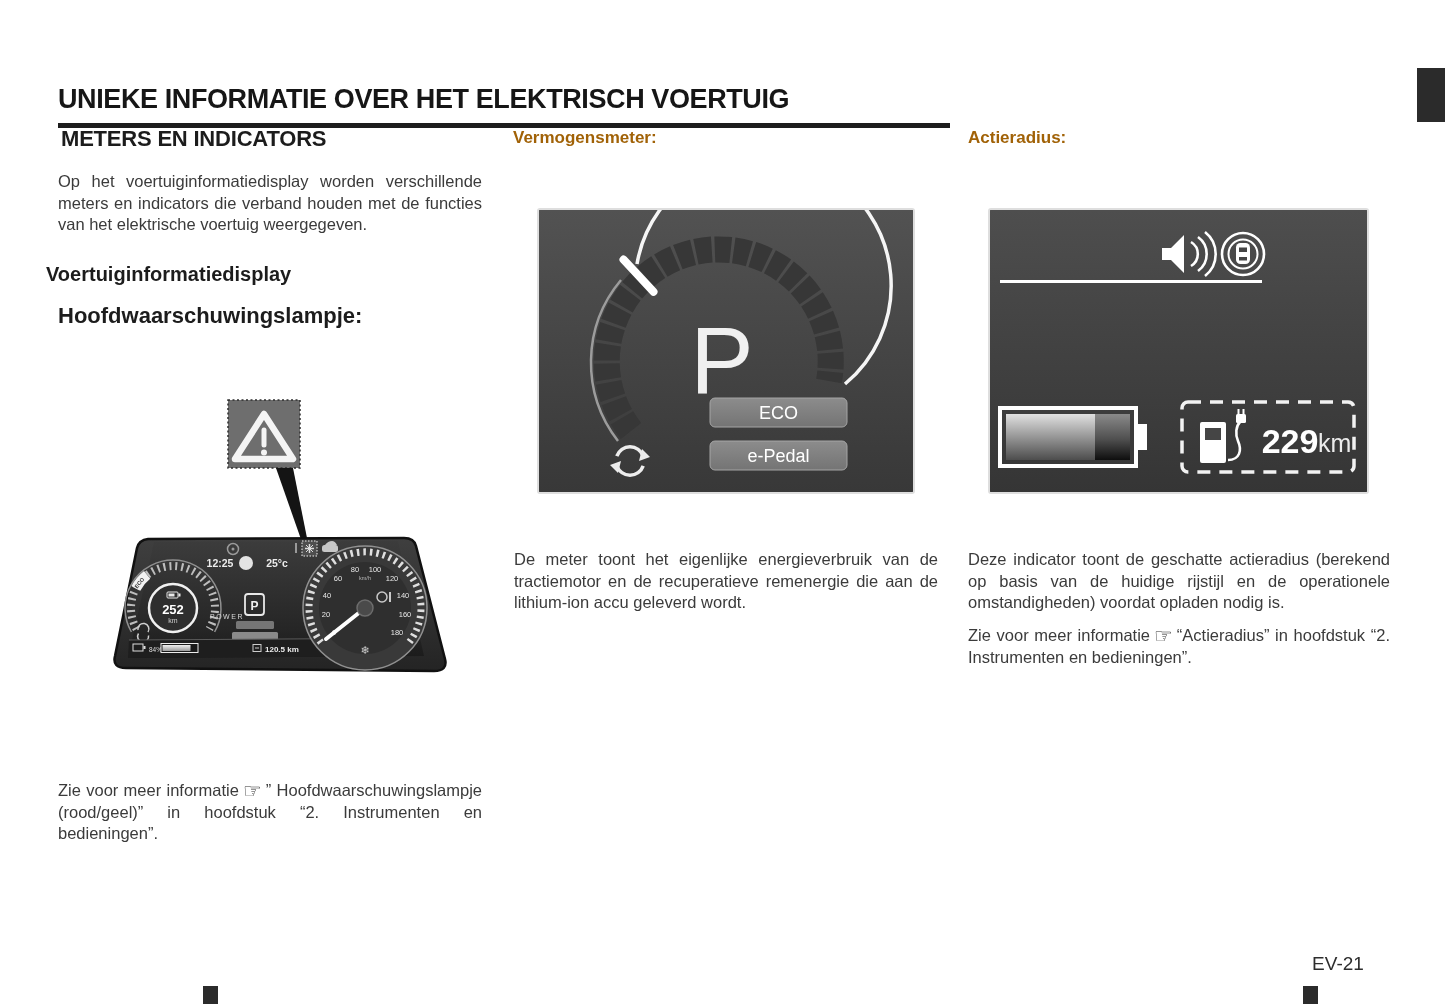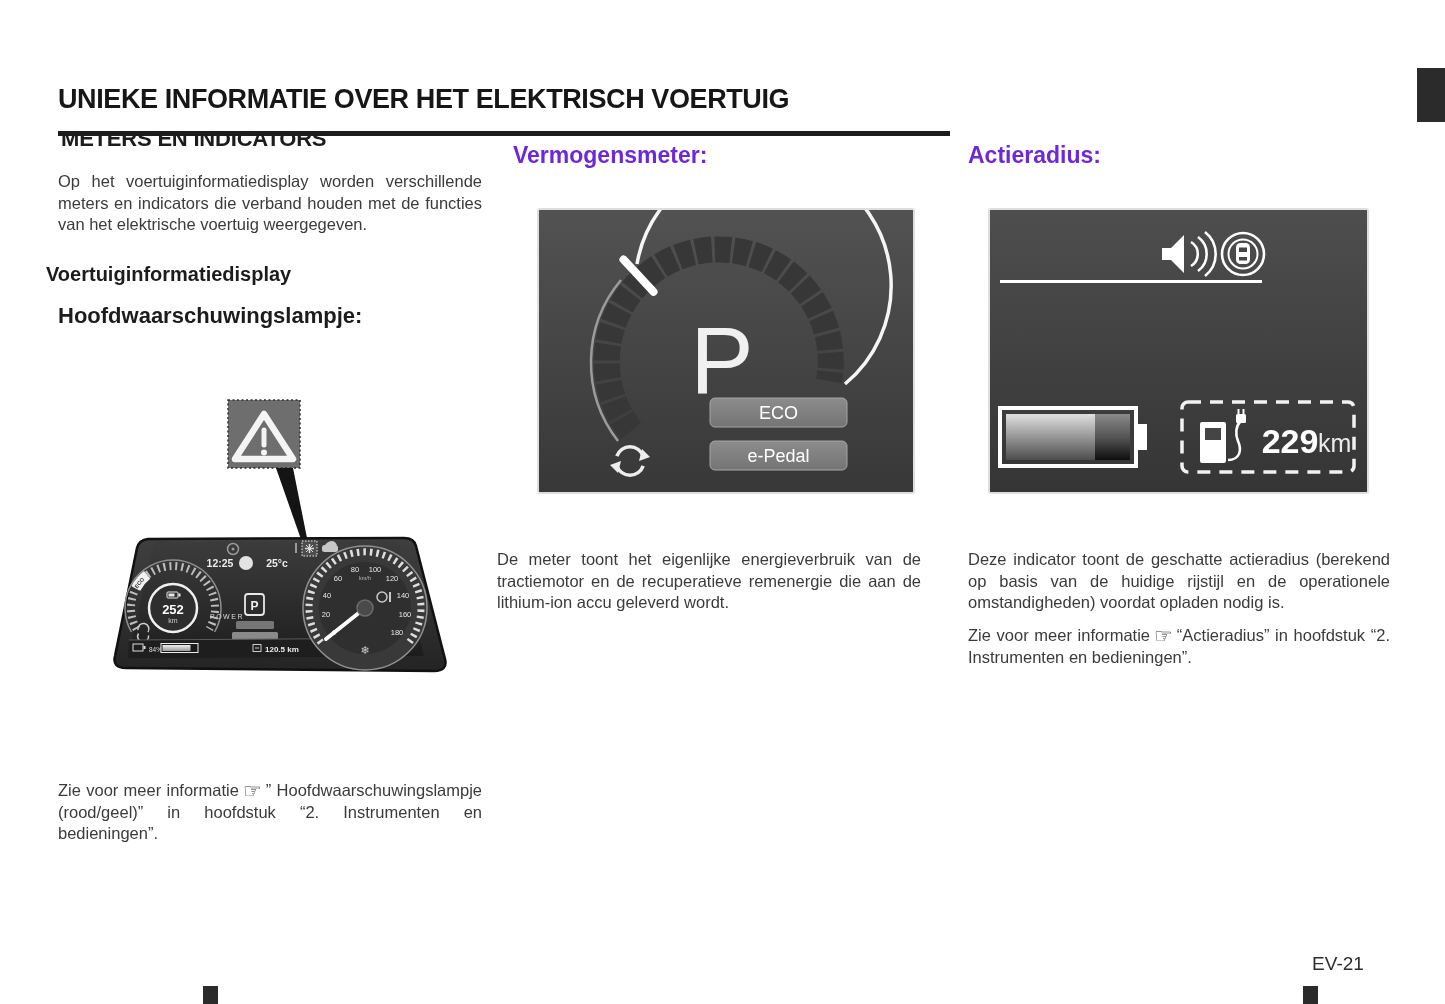--- a/index.html
+++ b/index.html
@@ -2,27 +2,27 @@
 <html><head>
 <meta charset="utf-8">
 <style>
   html,body{margin:0;padding:0;background:#ffffff;}
   #page{position:relative;width:1445px;height:1004px;background:#ffffff;overflow:hidden;
         font-family:"Liberation Sans",sans-serif;color:#3d3d3d;}
   .abs{position:absolute;}
 
   
   #title{left:58px;top:84px;width:892px;font-size:27px;font-weight:700;letter-spacing:-0.4px;
-         color:#161616;border-bottom:5px solid #1d1d1d;padding-bottom:16px;}
+         color:#161616;border-bottom:5px solid #1d1d1d;padding-bottom:8px;}
 
   
   .section-heading{font-size:22px;font-weight:700;letter-spacing:-0.2px;color:#1c1c1c;}
   .sub-heading{font-size:20px;font-weight:700;color:#1c1c1c;}
   .minor-heading{font-size:22px;font-weight:700;color:#1c1c1c;}
-  .col-heading{font-size:23px;font-weight:700;color:#6d28d9;margin-top:14px;}
+  .col-heading{font-size:17px;font-weight:700;color:#a16207;}
 
   
   .body-text{font-size:16.5px;line-height:21.5px;text-align:justify;color:#3b3b3b;margin-top:8px;}
   .hand{font-size:21px;line-height:16px;vertical-align:-2px;padding:0 4px;color:#2e2e2e;}
 
   
   .display-figure{border:2px solid #dedede;border-radius:3px;background:#454545;}
   svg{display:block;}
   svg text{font-family:"Liberation Sans",sans-serif;}
 
@@ -203,21 +203,21 @@
     </g>
 
     <g>
       <path d="M 77.8,246.2 A 14 14 0 0 1 104.2,246.2" fill="none" stroke="#ededed" stroke-width="3.5"></path>
       <path d="M 104.2,255.8 A 14 14 0 0 1 77.8,255.8" fill="none" stroke="#ededed" stroke-width="3.5"></path>
       <polygon points="103,239 111,247 100,251" fill="#ededed"></polygon>
       <polygon points="79,263 71,255 82,251" fill="#ededed"></polygon>
     </g>
   </svg>
 
-  <div class="abs body-text" style="left:497px;top:541px;width:424px;">De meter toont het eigenlijke energieverbruik van de tractiemotor en de recuperatieve remenergie die aan de lithium-ion accu geleverd wordt.</div>
+  <div class="abs body-text" style="left:514px;top:541px;width:424px;">De meter toont het eigenlijke energieverbruik van de tractiemotor en de recuperatieve remenergie die aan de lithium-ion accu geleverd wordt.</div>
 
   <div class="abs col-heading" style="left:968px;top:128px;">Actieradius:</div>
 
   <svg class="abs display-figure" style="left:988px;top:208px;" width="377" height="282" viewBox="0 0 377 282">
     <defs>
       <linearGradient id="riBg" x1="0" y1="0" x2="0" y2="1">
         <stop offset="0" stop-color="#4e4e4e"></stop>
           <stop offset="1" stop-color="#353535"></stop>
       </linearGradient>
       <linearGradient id="battFill" x1="0" y1="0" x2="0" y2="1">

